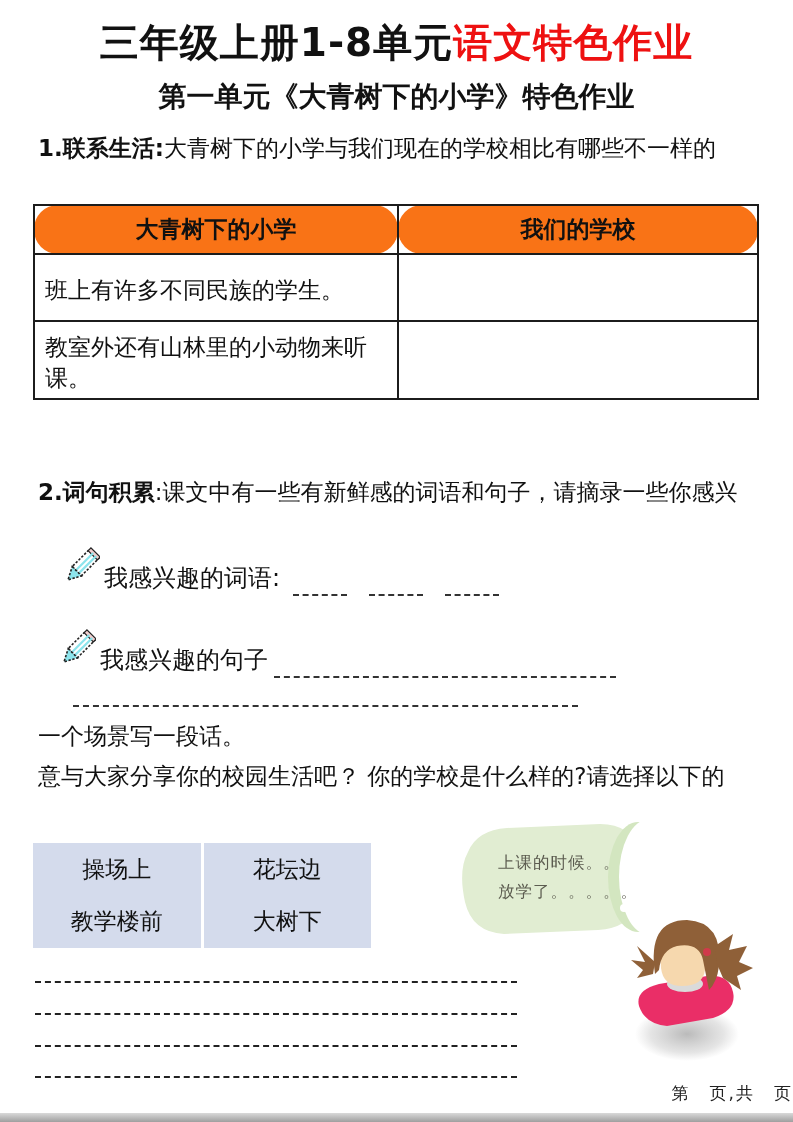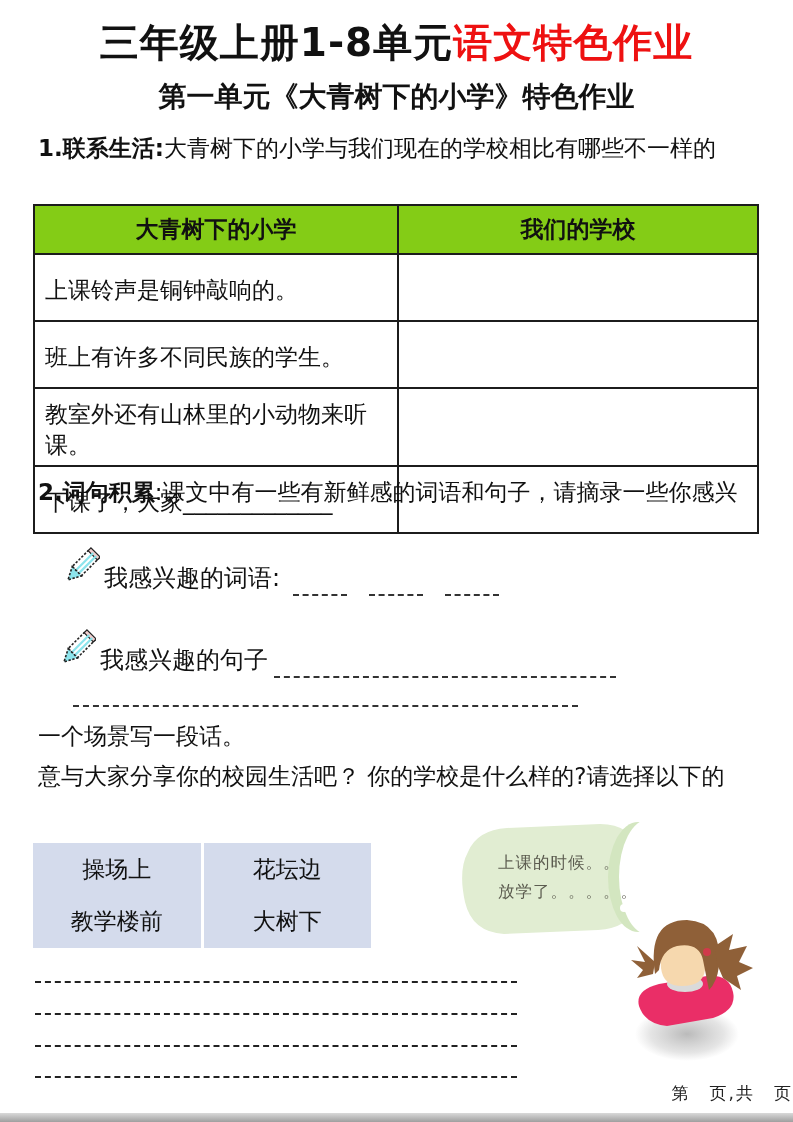--- a/index.html
+++ b/index.html
@@ -9,21 +9,21 @@
   .title{top:16px;left:0;width:793px;text-align:center;font-size:39px;font-weight:bold;letter-spacing:1px;}
   .title .red{color:#ee1111;}
   .subtitle{top:78px;left:0;width:793px;text-align:center;font-size:28px;font-weight:bold;}
   .para{font-size:23px;line-height:40px;}
   .s1{top:128px;left:38px;width:724px;}
   .s2{top:472px;left:38px;width:730px;}
   .s3{top:716px;left:38px;width:730px;}
   .para b{font-weight:bold;}
   table.cmp{position:absolute;top:204px;left:33px;width:724px;border-collapse:collapse;table-layout:fixed;}
   table.cmp th,table.cmp td{border:2px solid #1c1c1c;font-size:23px;}
-  table.cmp th{background:#84cc16;height:45px;font-weight:bold;text-align:center;}
+  table.cmp th{background:#f97316;height:45px;font-weight:bold;text-align:center;border-radius:24px;}
   table.cmp td{height:51px;text-align:left;padding:10px 6px 4px 10px;vertical-align:middle;}
   .pencil-row{display:flex;align-items:flex-end;gap:4px;}
   .pr1{top:546px;left:60px;}
   .pr2{top:628px;left:56px;font-family:Liberation Serif, serif;}
   .pencil-row .ptxt{font-size:24px;padding-bottom:2px;white-space:nowrap;}
   .blank-sm{display:inline-block;width:54px;height:22px;border-bottom:2px dashed #333;margin:0 9px;}
   .blank-lg{display:inline-block;width:342px;height:22px;border-bottom:2px dashed #333;margin-left:2px;}
   .cont-line{top:689px;left:73px;width:505px;height:16px;border-bottom:2px dashed #333;}
   .scenes{top:843px;left:33px;width:338px;height:105px;display:flex;gap:3px;}
   .scene-col{background:#d4dbec;flex:1;display:flex;flex-direction:column;justify-content:space-around;
@@ -57,33 +57,25 @@
     <colgroup>
         <col style="width:364px">
         <col style="width:360px">
       </colgroup>
     <tbody>
         <tr>
       <th>大青树下的小学</th>
       <th>我们的学校</th>
     </tr>
     <tr>
-      <td>上课铃声是铜钟敲响的。</td>
-      <td></td>
-    </tr>
-    <tr>
       <td>班上有许多不同民族的学生。</td>
       <td></td>
     </tr>
     <tr>
       <td>教室外还有山林里的小动物来听课。</td>
-      <td></td>
-    </tr>
-    <tr>
-      <td>下课了，大家_____________</td>
       <td></td>
     </tr>
   </tbody>
     </table>
 
   <div class="abs para s2">
     <div><b>2.词句积累</b><span>:课文中有一些有新鲜感的词语和句子，请摘录一些你感兴</span></div>
   </div>
 
   <div class="abs pencil-row pr1">

